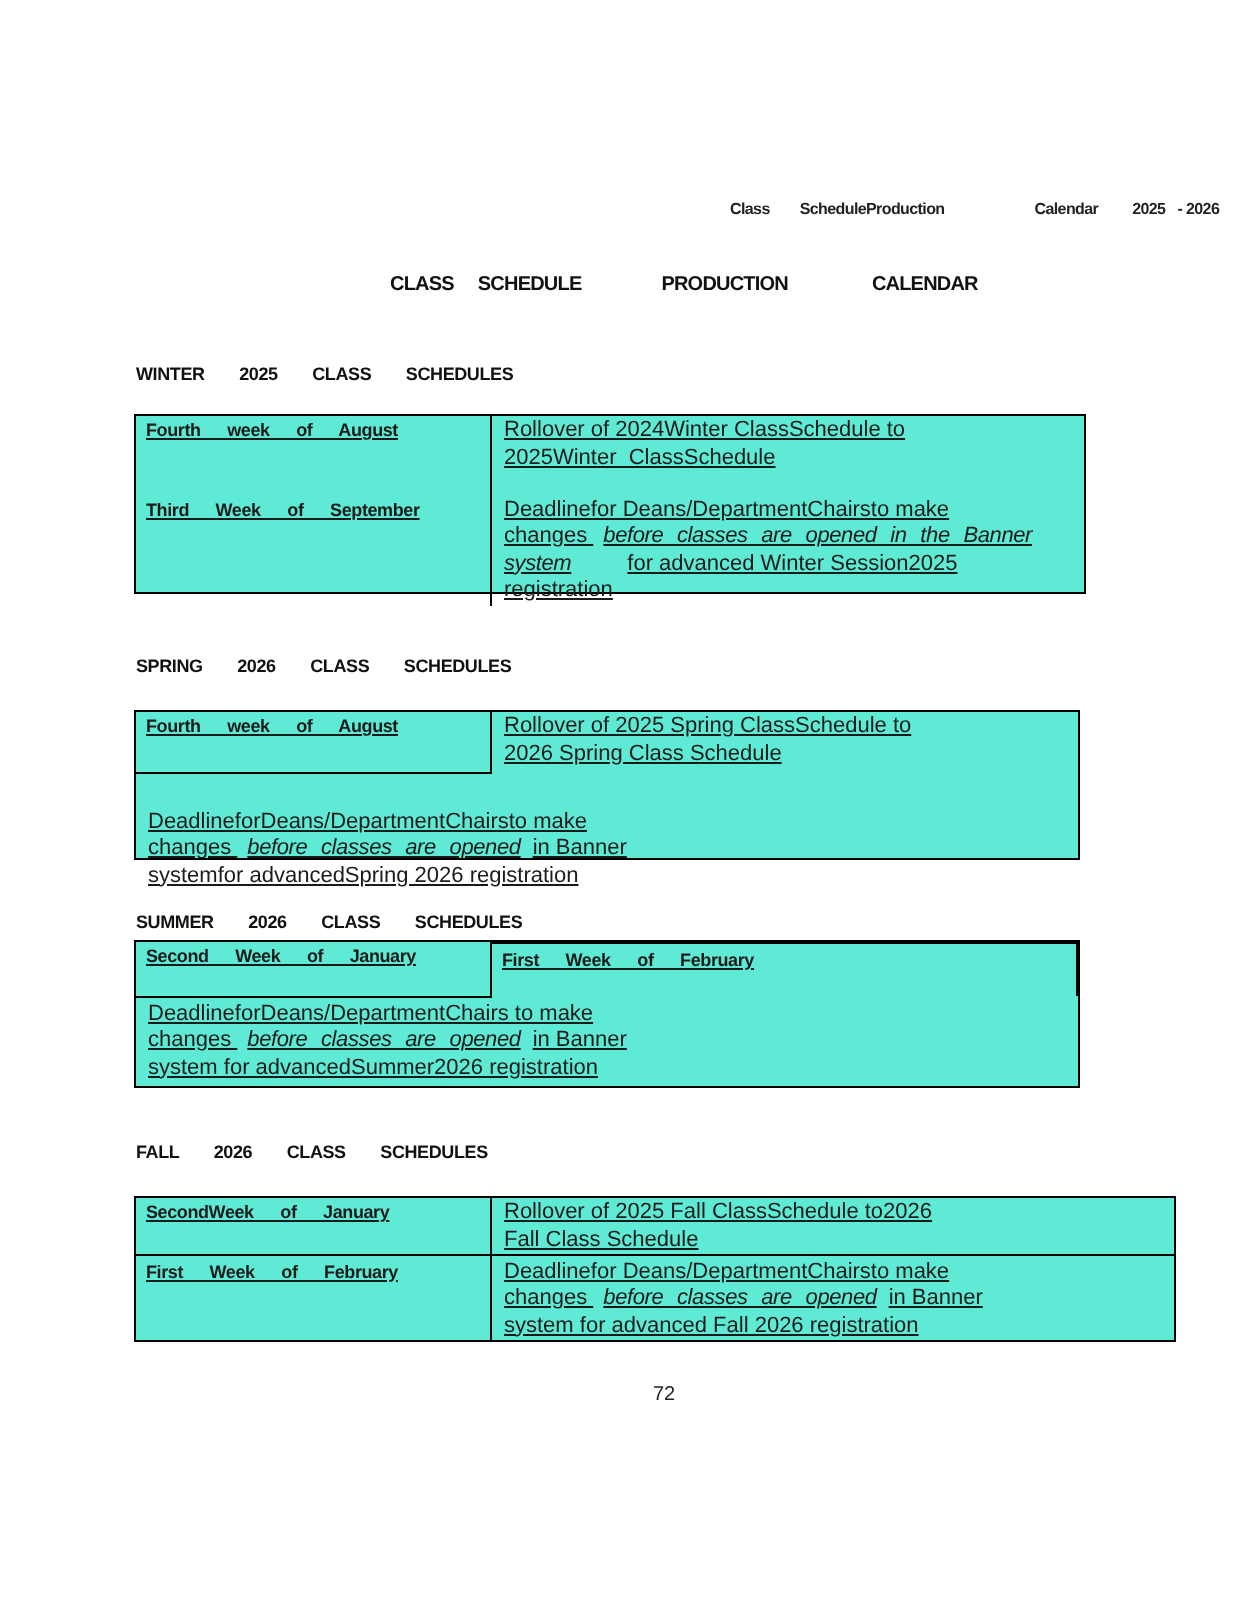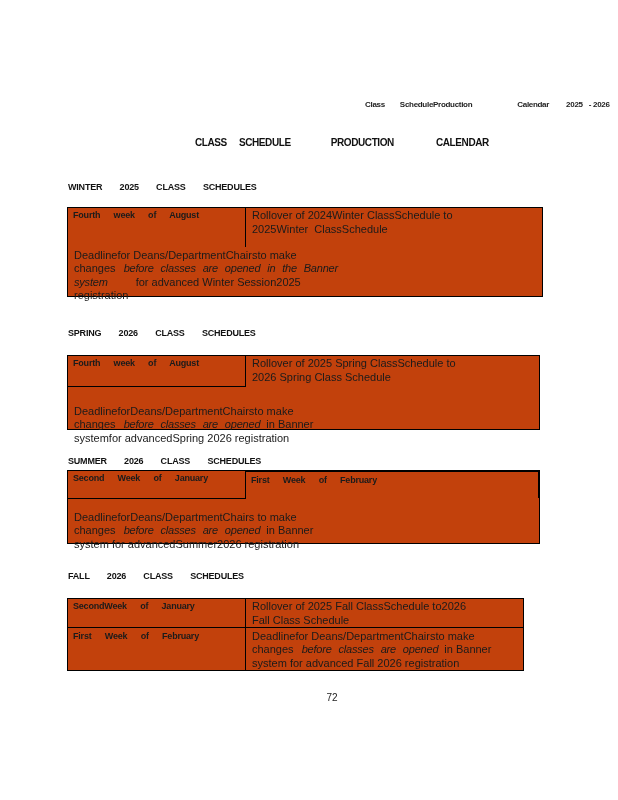--- a/index.html
+++ b/index.html
@@ -34,21 +34,22 @@
     font-size:9px;font-weight:bold;letter-spacing:-0.2px;
     word-spacing:15px;color:#111;white-space:pre;
   }
   
   .cal-table{
     position:absolute;left:67px;
     display:grid;
     grid-template-columns:178px 1fr;
     border:1.5px solid #000;
     box-sizing:border-box;
-    background:#c2410c;
+    background:#5eead4;
+    text-decoration:underline;
   }
   .cw{
     border-right:1.5px solid #000;
     box-sizing:border-box;
     padding:2px 2px 0 5px;
     font-size:9px;font-weight:bold;letter-spacing:-0.2px;
     word-spacing:11px;white-space:pre;color:#1b1b1b;
   }
   .cd{
     box-sizing:border-box;
@@ -76,20 +77,21 @@
   <div class="doc-title"><span>CLASS</span><span class="tw2">SCHEDULE</span><span class="tw3">PRODUCTION</span><span class="tw4">CALENDAR</span></div>
 
   <div class="sec-heading" style="top:182px">WINTER 2025 CLASS SCHEDULES</div>
 
   <div class="cal-table" style="top:207px;width:476px;height:90px;grid-template-rows:38.5px 1fr">
     <div class="cw"><span>Fourth week of August</span></div>
     <div class="cd">
       <div class="dline">Rollover of 2024Winter ClassSchedule to</div>
       <div class="dline">2025Winter  ClassSchedule</div>
     </div>
+    <div class="cw r2"><span>Third Week of September</span></div>
     <div class="cd" style="padding-top:2px">
       <div class="dline">Deadlinefor Deans/DepartmentChairsto make</div>
       <div class="dline"><span>changes </span><span class="it gap5">before classes are opened in the Banner</span></div>
       <div class="dline"><span class="it">system</span><span class="gap12">for advanced Winter Session2025</span></div>
       <div class="dline">registration</div>
     </div>
   </div>
 
   <div class="sec-heading" style="top:328px">SPRING 2026 CLASS SCHEDULES</div>
 
@@ -104,30 +106,30 @@
       <div class="dline"><span>changes </span><span class="it gap5">before classes are opened</span><span class="gap6">in Banner</span></div>
       <div class="dline">systemfor advancedSpring 2026 registration</div>
     </div>
   </div>
 
   <div class="sec-heading" style="top:456px">SUMMER 2026 CLASS SCHEDULES</div>
 
   <div class="cal-table" style="top:470px;width:473px;height:74px;grid-template-rows:26.5px 1fr">
     <div class="cw"><span>Second Week of January</span></div>
     <div class="cw r2 rt"><span>First Week of February</span></div>
-    <div class="cd rt" style="padding-top:12px">
+    <div class="cd rt" style="padding-top:2px">
       <div class="dline">DeadlineforDeans/DepartmentChairs to make</div>
       <div class="dline"><span>changes </span><span class="it gap5">before classes are opened</span><span class="gap6">in Banner</span></div>
       <div class="dline">system for advancedSummer2026 registration</div>
     </div>
   </div>
 
   <div class="sec-heading" style="top:571px">FALL 2026 CLASS SCHEDULES</div>
 
-  <div class="cal-table" style="top:598px;width:457px;height:73px;grid-template-rows:27.5px 1fr">
+  <div class="cal-table" style="top:598px;width:521px;height:73px;grid-template-rows:27.5px 1fr">
     <div class="cw"><span>SecondWeek of January</span></div>
     <div class="cd">
       <div class="dline">Rollover of 2025 Fall ClassSchedule to2026</div>
       <div class="dline">Fall Class Schedule</div>
     </div>
     <div class="cw r2 rt"><span>First Week of February</span></div>
     <div class="cd rt" style="padding-top:2px">
       <div class="dline">Deadlinefor Deans/DepartmentChairsto make</div>
       <div class="dline"><span>changes </span><span class="it gap5">before classes are opened</span><span class="gap6">in Banner</span></div>
       <div class="dline">system for advanced Fall 2026 registration</div>

